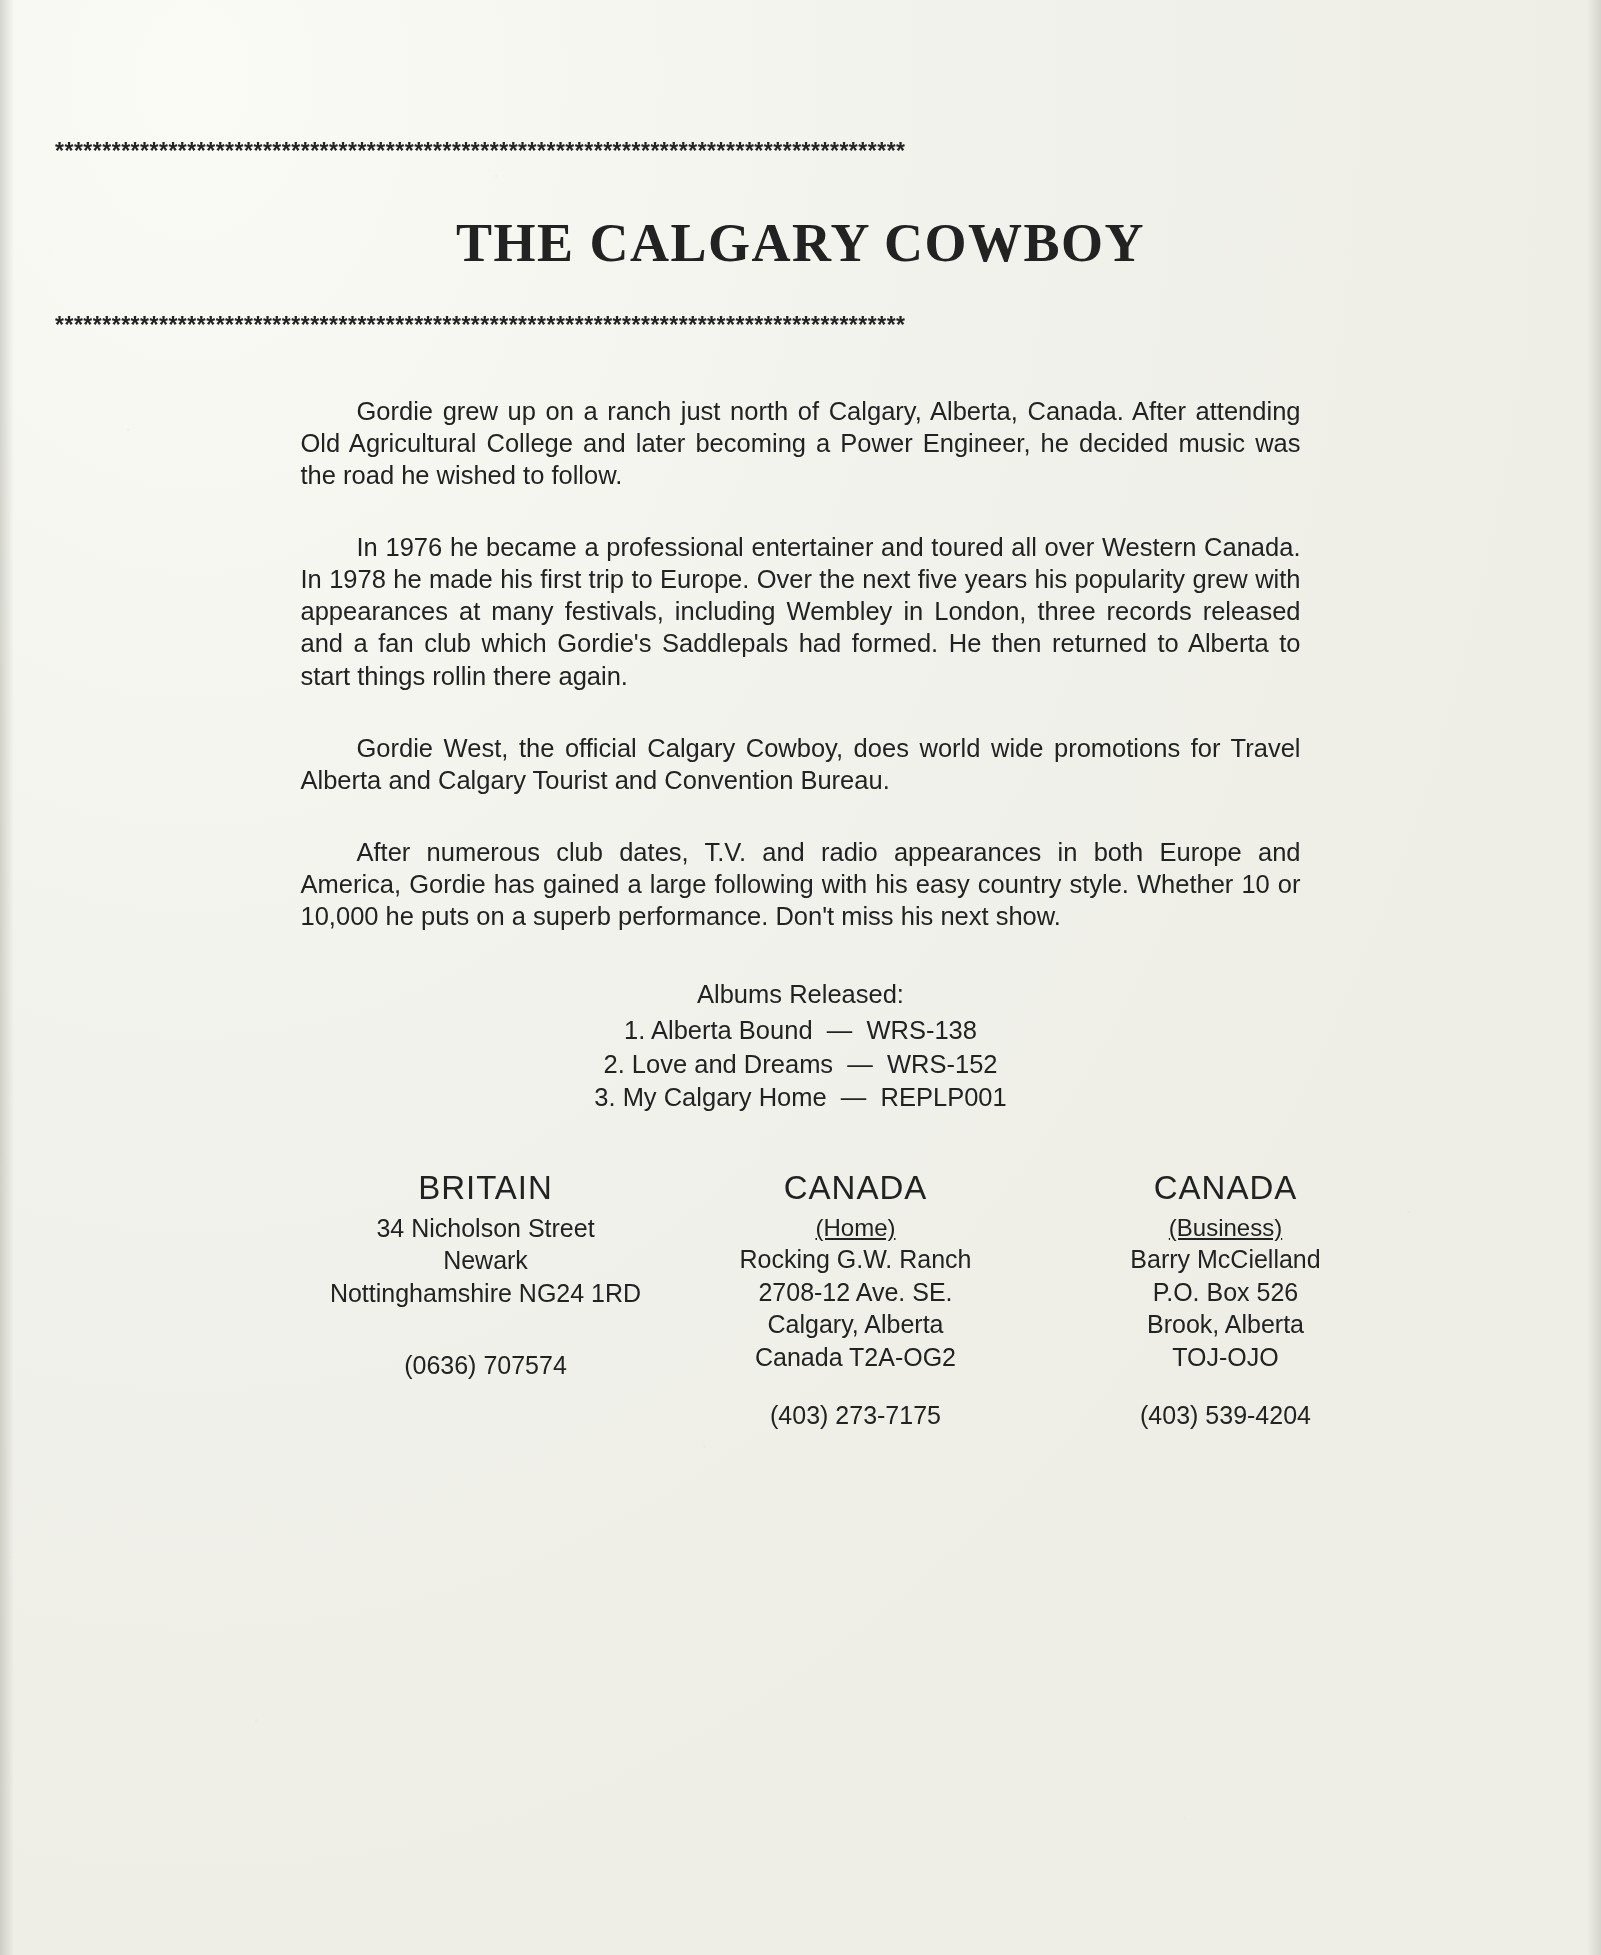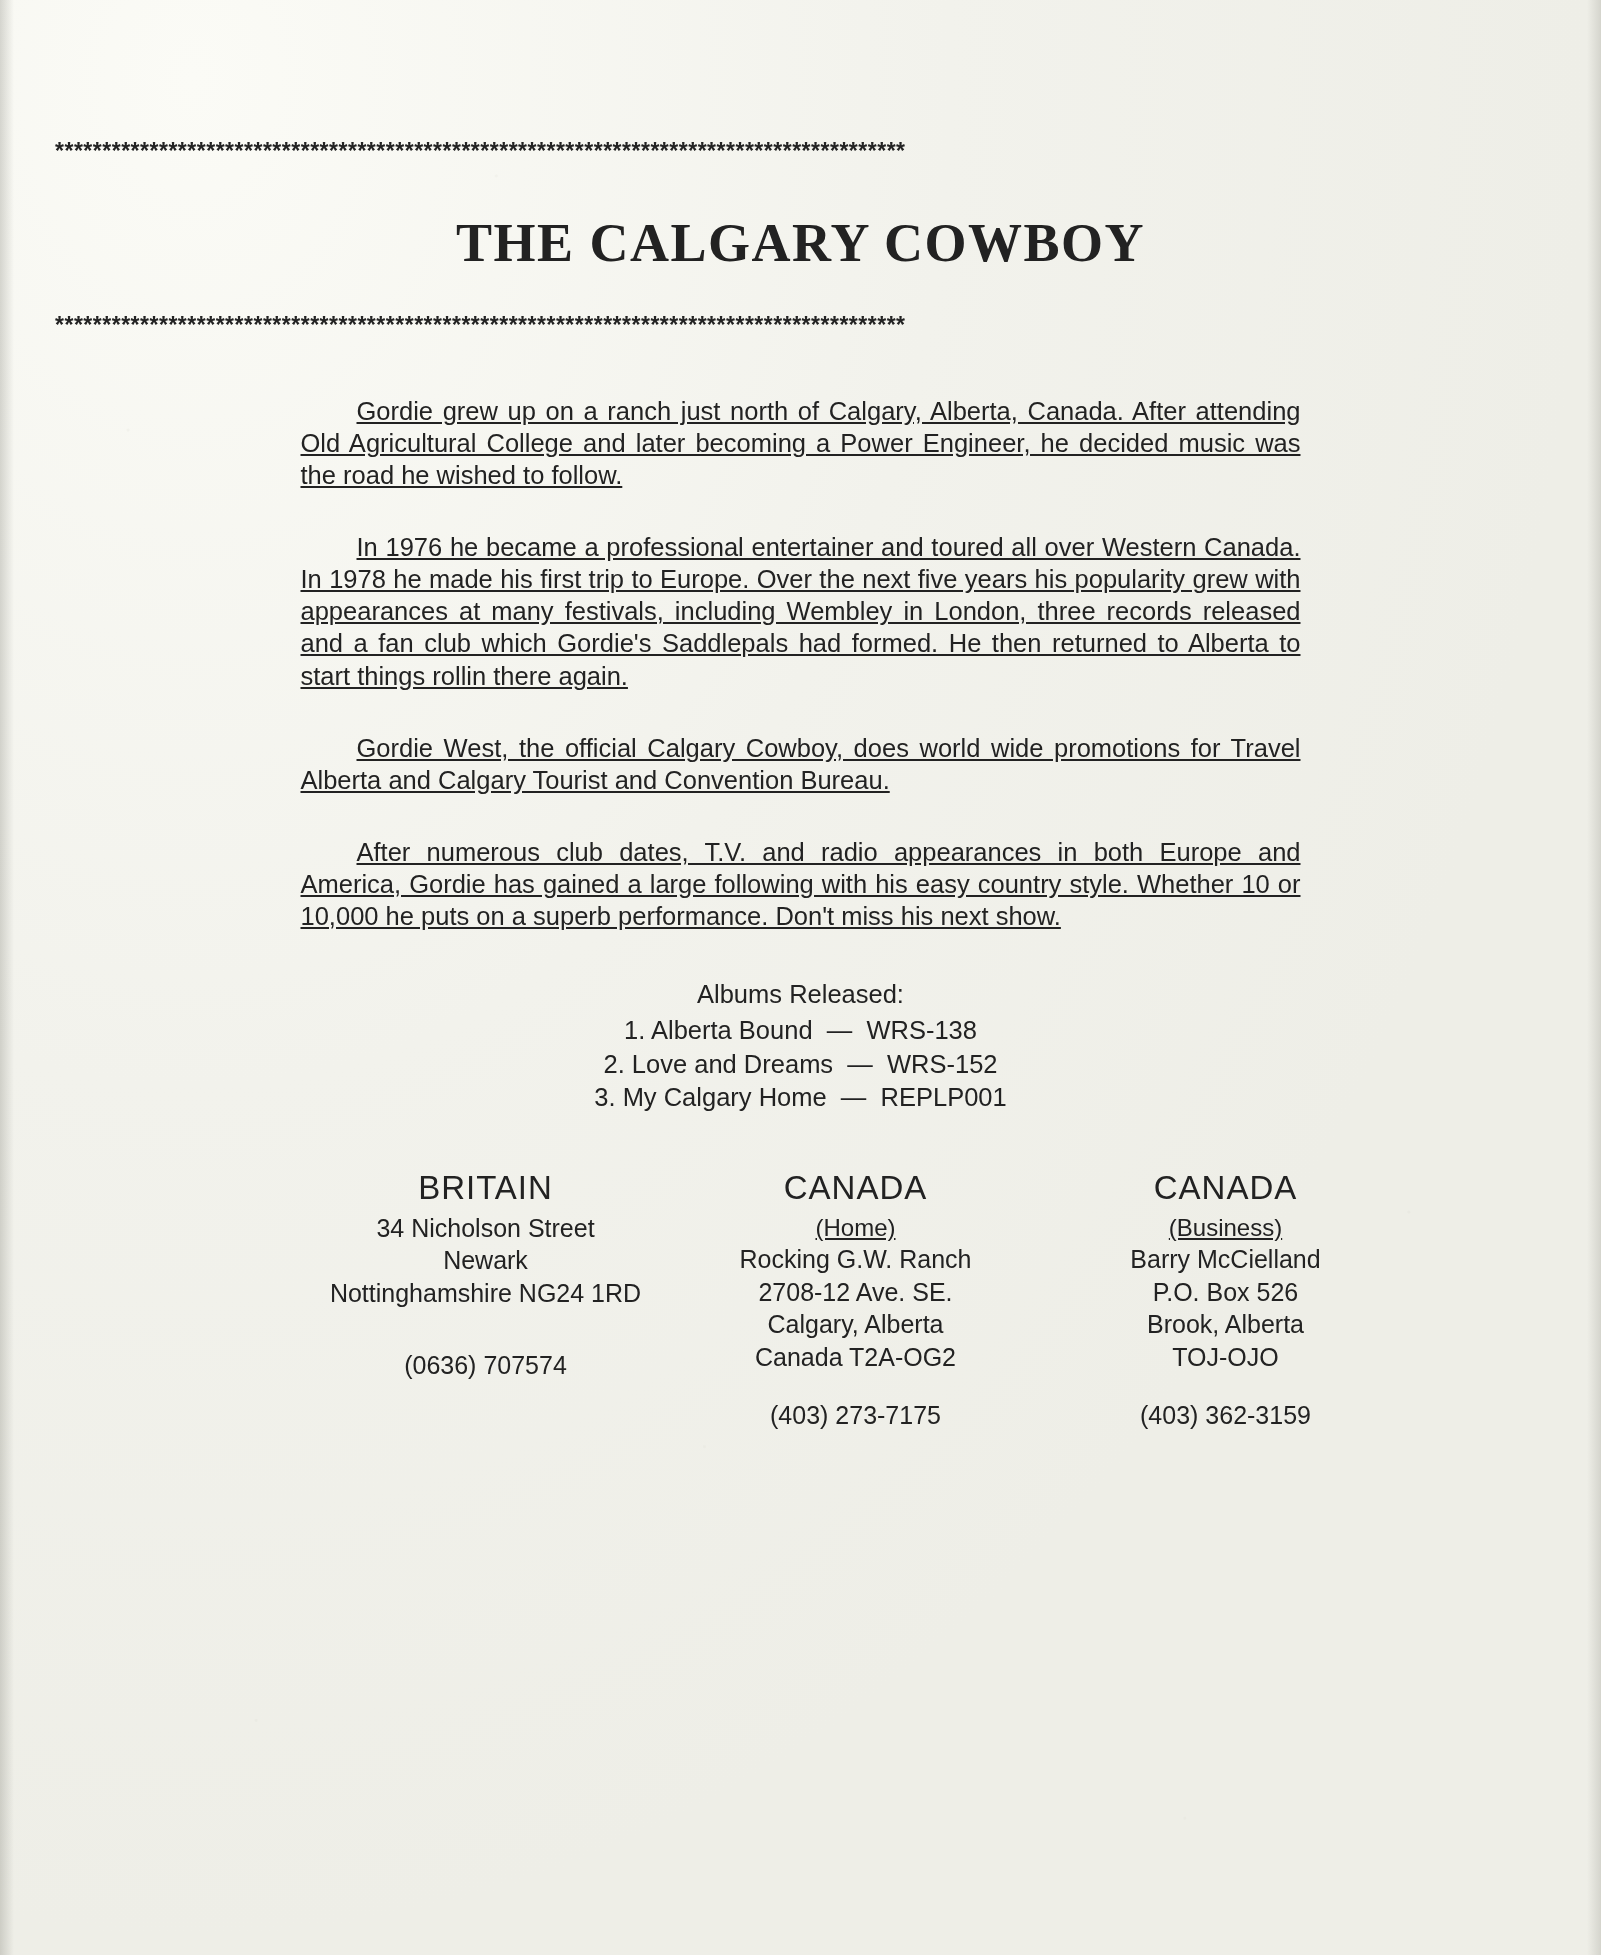--- a/index.html
+++ b/index.html
@@ -99,21 +99,20 @@
     width: 1000px;
     padding-top: 58px;
   }
   p.para {
     text-align: justify;
     font-size: 25.5px;
     line-height: 1.26;
     margin: 0 0 40px 0;
     text-indent: 56px;
     color: #222;
-    text-decoration: underline;
   }
   p.para.tight {
     letter-spacing: 0;
   }
   .albums {
     margin-top: 46px;
     font-size: 25.5px;
     line-height: 1.32;
     color: #222;
     text-align: center;
@@ -193,19 +192,19 @@
           <div class="phone">(403) 273-7175</div>
         </div>
 
         <div class="col">
           <div class="country">CANADA</div>
           <div class="qualifier">(Business)</div>
           <div class="line">Barry McCielland</div>
           <div class="line">P.O. Box 526</div>
           <div class="line">Brook, Alberta</div>
           <div class="line">TOJ-OJO</div>
-          <div class="phone">(403) 362-3159</div>
+          <div class="phone">(403) 539-4204</div>
         </div>
 
       </div>
     </div>
   </div>
 </div>
 
 </body></html>

